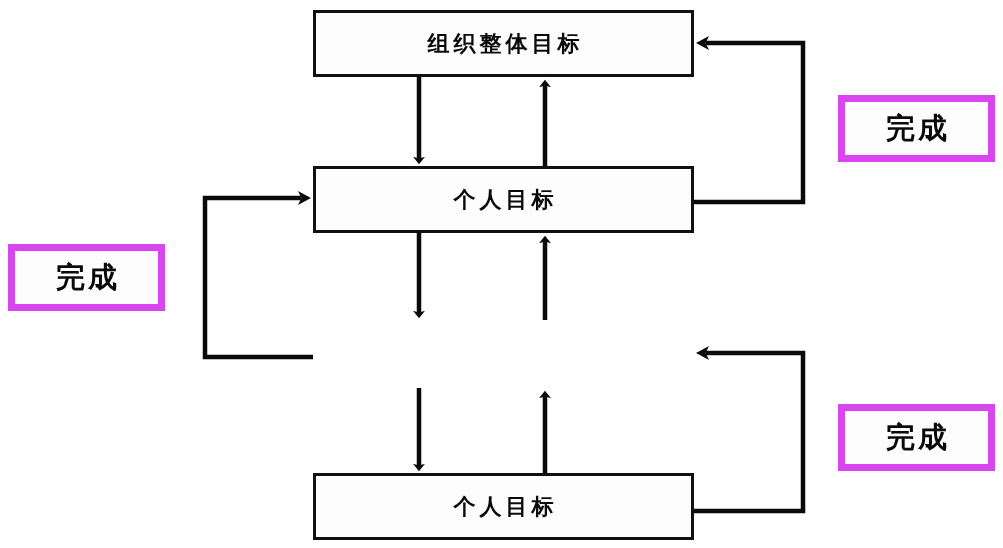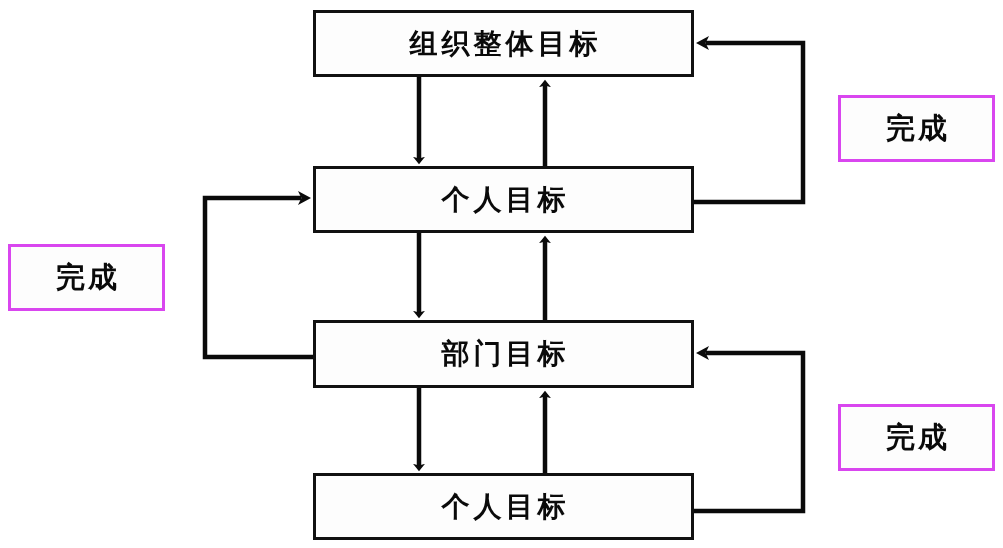--- a/index.html
+++ b/index.html
@@ -28,32 +28,32 @@
     position: absolute;
     box-sizing: border-box;
     border: 3px solid #111111;
     background: #fdfdfd;
     display: flex;
     align-items: center;
     justify-content: center;
   }
   .node-label {
     font-family: "DejaVu Sans", "Liberation Sans", sans-serif;
-    font-size: 28px;
+    font-size: 22px;
     font-weight: 600;
     color: #0a0a0a;
     letter-spacing: 4px;
     line-height: 1;
     white-space: nowrap;
     text-indent: 4px;
   }
   .side-box {
     position: absolute;
     box-sizing: border-box;
-    border: 3px solid #d946ef;
+    border: 7px solid #d946ef;
     background: #fdfdfd;
     display: flex;
     align-items: center;
     justify-content: center;
   }
   .side-label {
     font-family: "DejaVu Sans", "Liberation Sans", sans-serif;
     font-size: 29px;
     font-weight: 600;
     color: #0a0a0a;
@@ -108,23 +108,20 @@
   </svg>
 
   <div class="node-box" style="left:313px; top:10px; width:381px; height:67px;">
     <span class="node-label">组织整体目标</span>
   </div>
 
   <div class="node-box" style="left:313px; top:166px; width:381px; height:67px;">
     <span class="node-label">个人目标</span>
   </div>
 
-  <div class="node-box" style="left:313px; top:320px; width:381px; height:68px;">
-    <span class="node-label">部门目标</span>
-  </div>
 
   <div class="node-box" style="left:313px; top:473px; width:381px; height:67px;">
     <span class="node-label">个人目标</span>
   </div>
 
   <div class="side-box" style="left:838px; top:95px; width:157px; height:67px;">
     <span class="side-label">完成</span>
   </div>
 
   <div class="side-box" style="left:8px; top:244px; width:157px; height:67px;">

